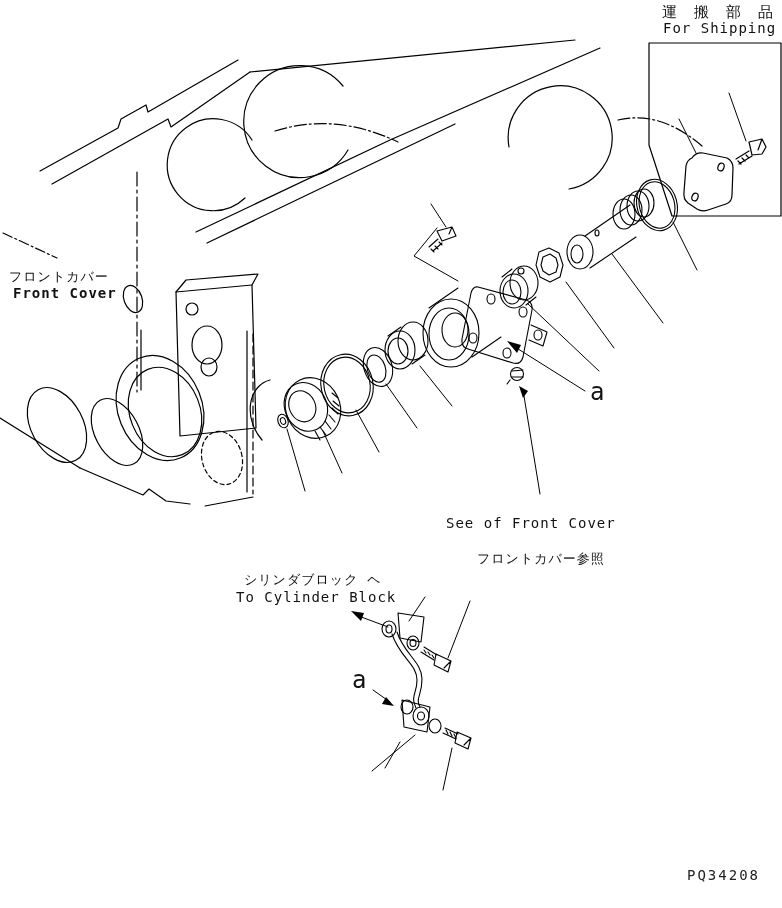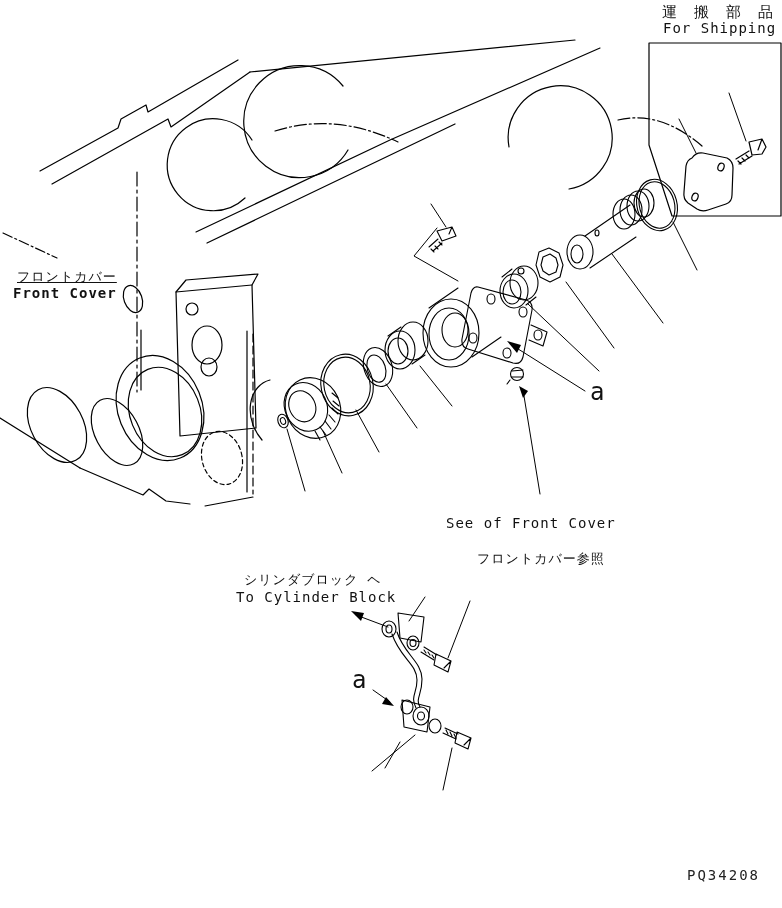--- a/index.html
+++ b/index.html
@@ -244,21 +244,21 @@
     <g>
       <path d="M373,690 L390,702" stroke-width="1"></path>
       <polygon points="394,706 382,704 386,697" fill="#000" stroke="none"></polygon>
     </g>
   </g>
 </svg>
 
   <div class="lbl title-jp" style="left:662px;top:3px;">運 搬 部 品</div>
   <div class="lbl title-en" style="left:663px;top:20px;text-align:right;">For Shipping</div>
 
-  <div class="lbl jp" style="left:17px;top:268px;text-decoration:underline;">フロントカバー</div>
+  <div class="lbl jp" style="left:9px;top:268px;">フロントカバー</div>
   <div class="lbl en" style="left:13px;top:285px;font-weight:bold;">Front Cover</div>
 
   <div class="lbl callout" style="left:590px;top:378px;">a</div>
 
   <div class="lbl jp" style="left:477px;top:502px;margin-top:48px;">フロントカバー参照</div>
   <div class="lbl en" style="left:446px;top:515px;">See of Front Cover</div>
 
   <div class="lbl jp" style="left:244px;top:571px;text-align:right;">シリンダブロック ヘ</div>
   <div class="lbl en" style="left:236px;top:589px;">To Cylinder Block</div>
 

